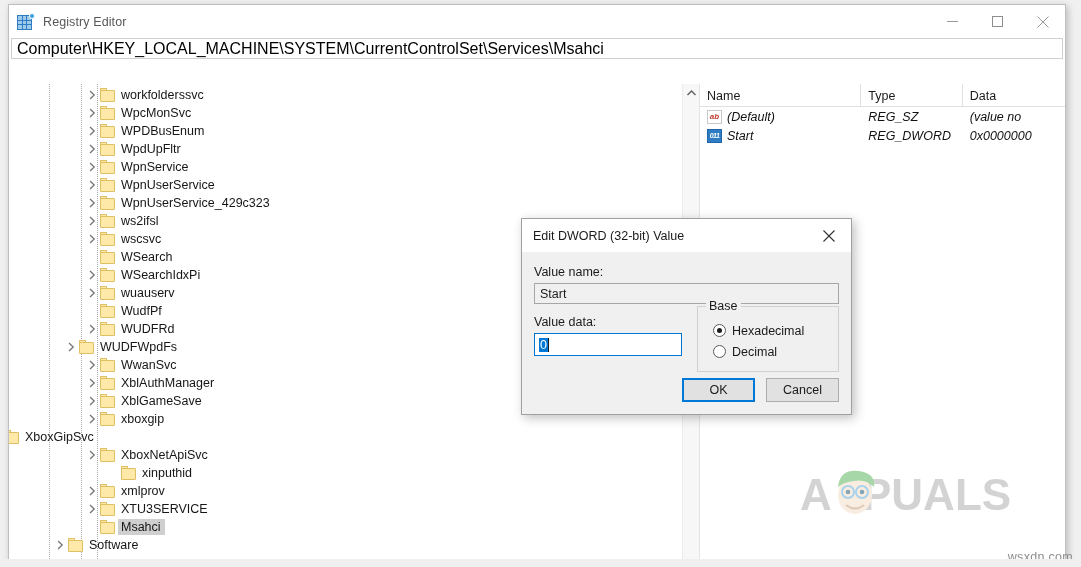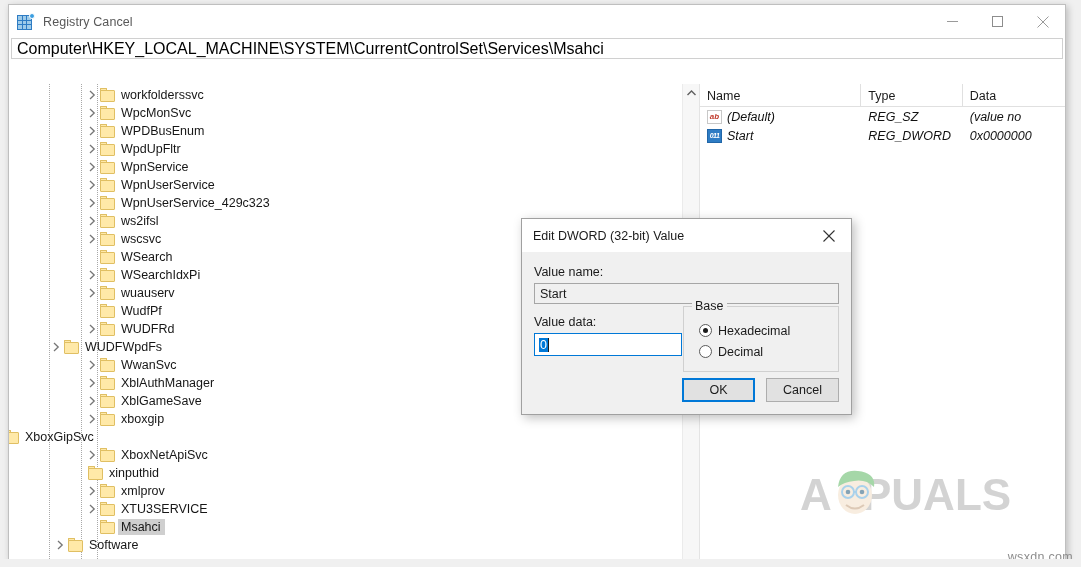--- a/index.html
+++ b/index.html
@@ -320,21 +320,21 @@
     background: #0078d7;
     color: #ffffff;
     padding: 0 1px;
   }
   .caret {
     width: 1px; height: 14px;
     background: #1a1a1a;
     margin-left: 0px;
   }
   .groupbox {
-    margin-left: 1px;
+    margin-left: 15px;
     flex: 1;
     border: 1px solid #d0d0d0;
     position: relative;
     padding: 13px 8px 9px 15px;
     margin-top: -9px;
   }
   .group-legend {
     position: absolute;
     left: 8px; top: -8px;
     background: #f0f0f0;
@@ -423,21 +423,21 @@
             <i></i>
             <i></i>
             <i></i>
             <i></i>
             <i></i>
             <i></i>
             <i></i>
           </div>
         <div class="dot"></div>
       </div>
-      <div class="title-text">Registry Cancel</div>
+      <div class="title-text">Registry Editor</div>
       <div class="winbtns">
         <div class="winbtn">
           <svg width="11" height="11" viewBox="0 0 11 11">
               <line x1="0" y1="5.5" x2="11" y2="5.5" stroke="#9a9a9a" stroke-width="1"></line>
             </svg>
         </div>
         <div class="winbtn">
           <svg width="11" height="11" viewBox="0 0 11 11">
               <rect x="0.5" y="0.5" width="10" height="10" fill="none" stroke="#8d8d8d" stroke-width="1"></rect>
             </svg>
@@ -615,21 +615,21 @@
                   <svg width="7" height="10" viewBox="0 0 7 10">
                     <path d="M1 1 L5.2 5 L1 9" fill="none" stroke="#767676" stroke-width="1.3"></path>
                   </svg>
                 </span>
                 <span class="folder">
                   <span class="tab"></span>
                   <span class="body"></span>
                 </span>
                 <span class="tree-label">WUDFRd</span>
               </div>
-              <div class="tree-row" style="padding-left: 60px;">
+              <div class="tree-row" style="padding-left: 75px;">
                 <span class="arrow" style="margin-left: -21px;">
                   <svg width="7" height="10" viewBox="0 0 7 10">
                     <path d="M1 1 L5.2 5 L1 9" fill="none" stroke="#767676" stroke-width="1.3"></path>
                   </svg>
                 </span>
                 <span class="folder">
                   <span class="tab"></span>
                   <span class="body"></span>
                 </span>
                 <span class="tree-label">WUDFWpdFs</span>
@@ -699,21 +699,21 @@
                   <svg width="7" height="10" viewBox="0 0 7 10">
                     <path d="M1 1 L5.2 5 L1 9" fill="none" stroke="#767676" stroke-width="1.3"></path>
                   </svg>
                 </span>
                 <span class="folder">
                   <span class="tab"></span>
                   <span class="body"></span>
                 </span>
                 <span class="tree-label">XboxNetApiSvc</span>
               </div>
-              <div class="tree-row" style="padding-left: 84px;">
+              <div class="tree-row" style="padding-left: 117px;">
                 <span class="arrow" style="margin-left: -21px;"></span>
                 <span class="folder">
                   <span class="tab"></span>
                   <span class="body"></span>
                 </span>
                 <span class="tree-label">xinputhid</span>
               </div>
               <div class="tree-row" style="padding-left: 96px;">
                 <span class="arrow" style="margin-left: -21px;">
                   <svg width="7" height="10" viewBox="0 0 7 10">

